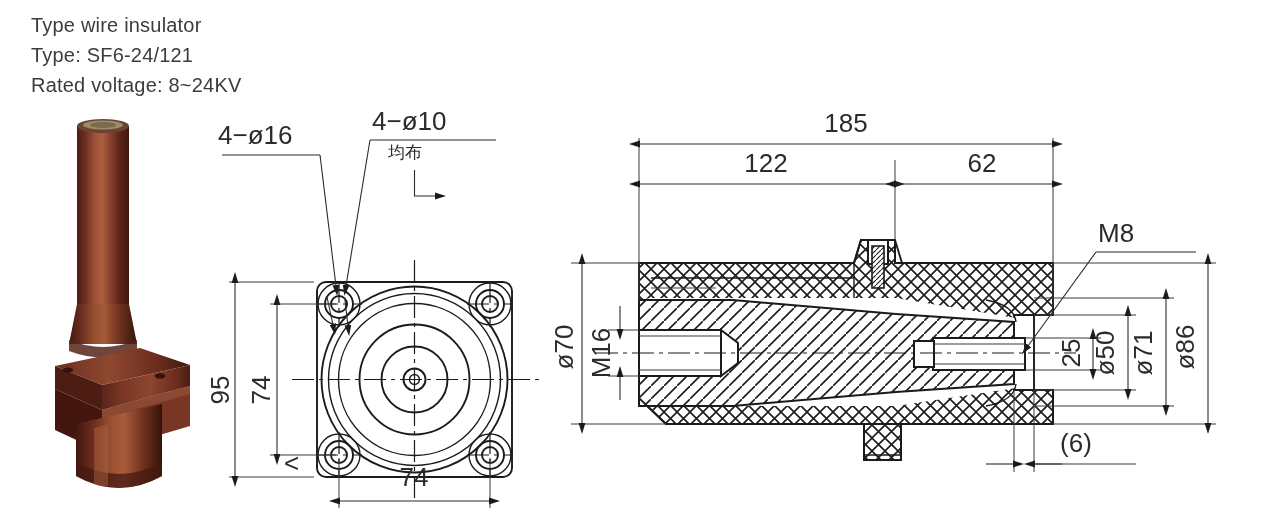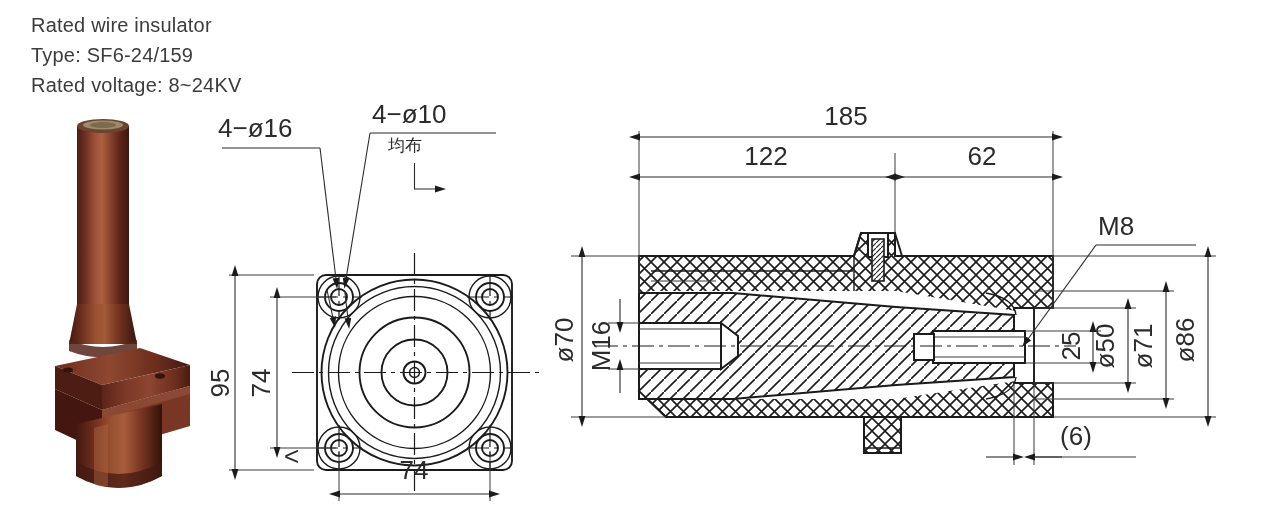--- a/index.html
+++ b/index.html
@@ -17,31 +17,31 @@
   .header .line{
     font-size:20px;line-height:30px;color:#3c3c3c;
     letter-spacing:.2px;white-space:nowrap;
   }
 
   
   .photo{position:absolute;left:38px;top:108px;width:170px;height:390px;}
   .photo svg{display:block;}
 
   
-  .drawing{position:absolute;left:196px;top:93px;width:1073px;height:418px;}
+  .drawing{position:absolute;left:196px;top:100px;width:1073px;height:418px;}
   .drawing svg{display:block;}
 </style>
 </head>
 <body>
 
 <div id="root">
 
   <div class="header">
-    <div class="line">Rated wire insulator</div>
-    <div class="line">Type: SF6-24/159</div>
+    <div class="line">Type wire insulator</div>
+    <div class="line">Type: SF6-24/121</div>
     <div class="line">Rated voltage: 8~24KV</div>
   </div>
 
   <div class="photo">
     <svg width="170" height="390" viewBox="0 0 170 390" xmlns="http://www.w3.org/2000/svg">
       <defs>
         <linearGradient id="gTop" x1="0" y1="0" x2="1" y2="0">
           <stop offset="0" stop-color="#4a1d15"></stop>
           <stop offset="0.16" stop-color="#6d2f21"></stop>
           <stop offset="0.34" stop-color="#9c5138"></stop>

